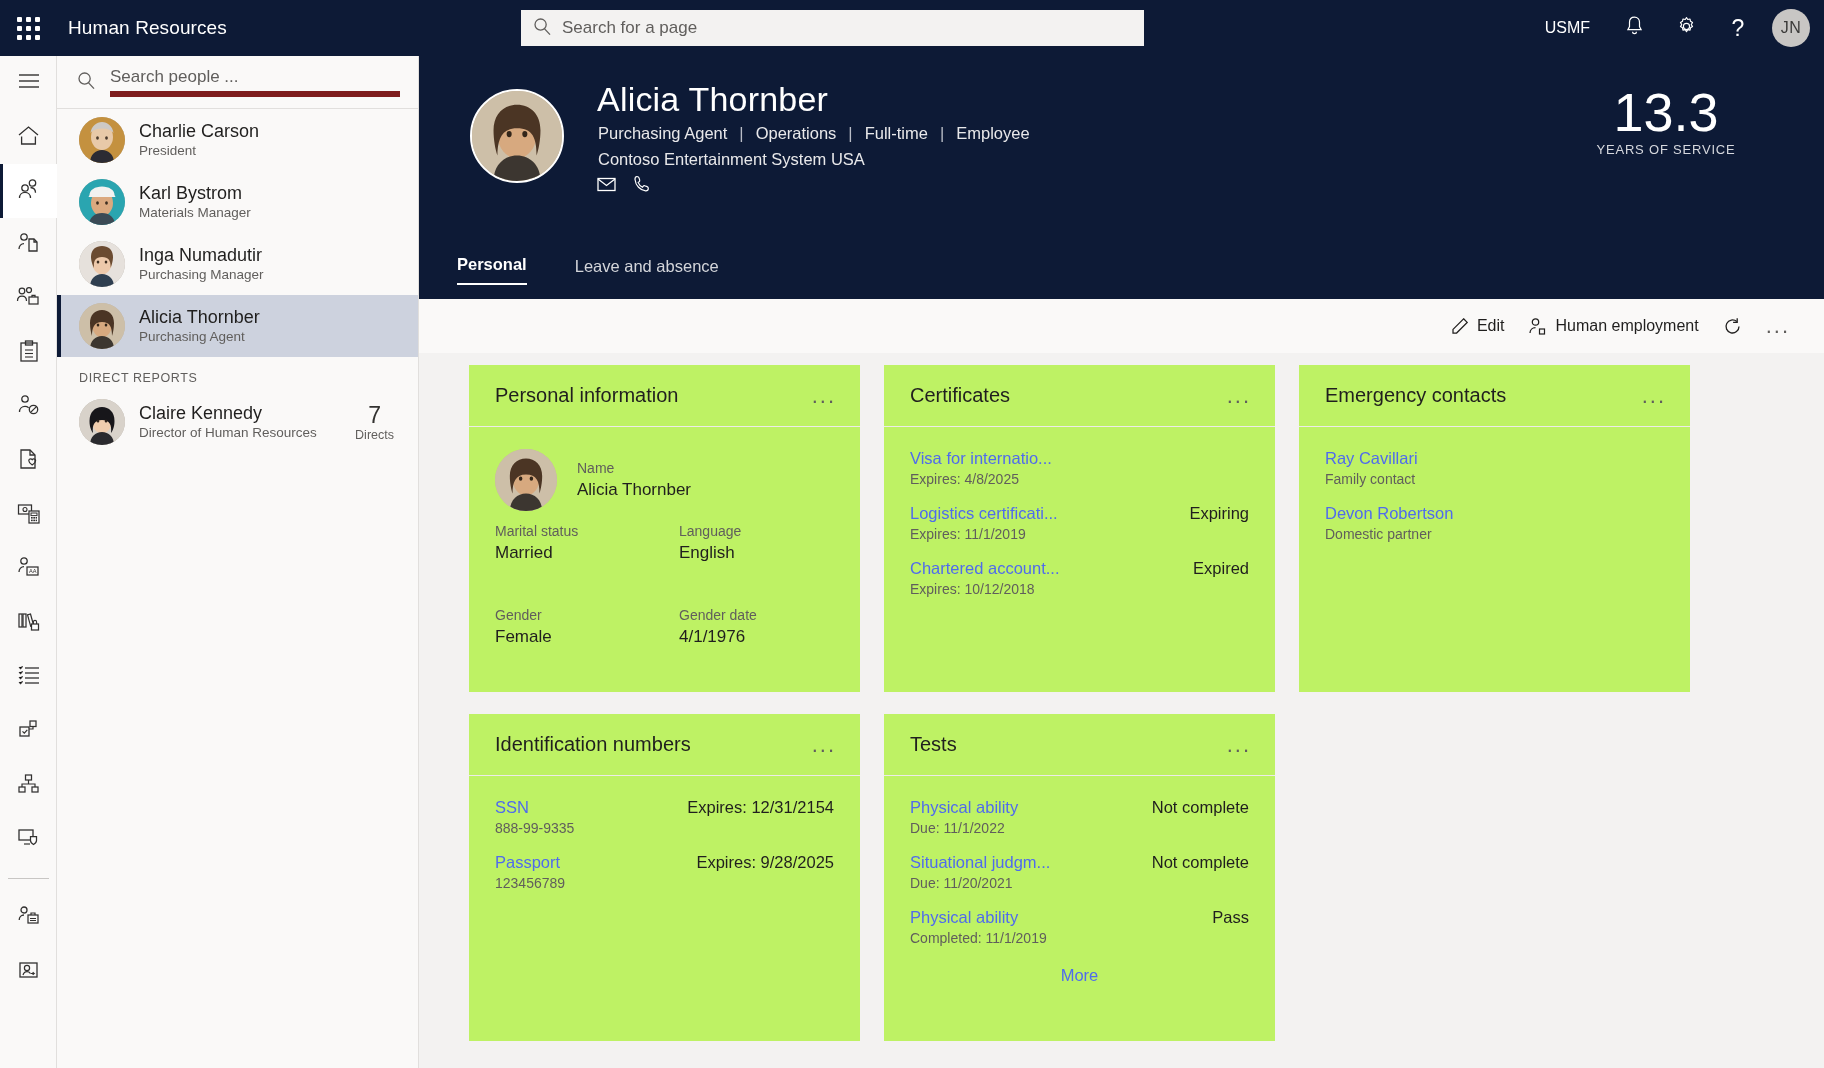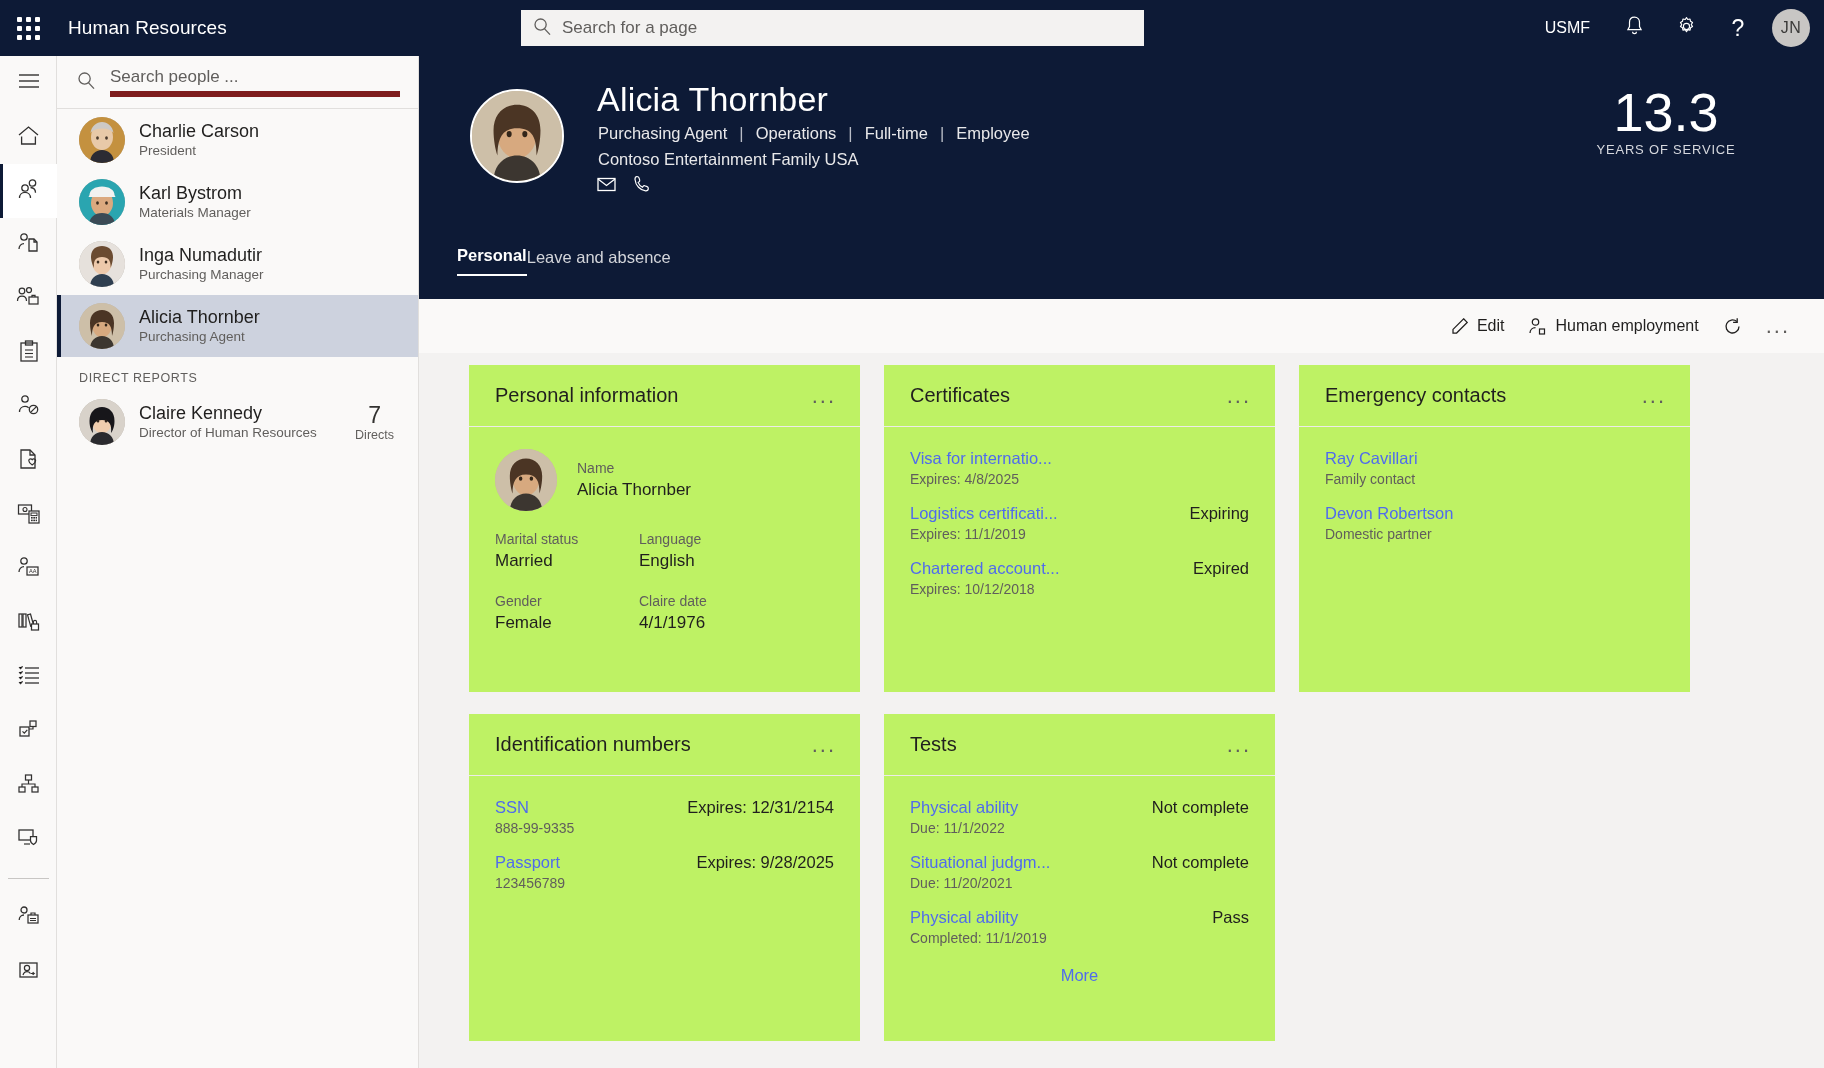--- a/index.html
+++ b/index.html
@@ -128,21 +128,21 @@
   .bcontact {
     position: absolute; left: 178px; top: 119px; display: flex; gap: 18px; align-items: center;
   }
   .bcontact span { cursor: pointer; color: #ffffff; display: flex; }
   .yos {
     position: absolute; right: 48px; top: 30px; text-align: center; width: 220px;
   }
   .yos-num { color: #ffffff; font-size: 54px; line-height: 52px; font-weight: 300; }
   .yos-lbl { color: #d6d8de; font-size: 13px; letter-spacing: .8px; margin-top: 4px; }
   .tabs {
-    position: absolute; left: 457px; top: 246px; display: flex; align-items: flex-end;
+    position: absolute; left: 457px; top: 255px; display: flex; gap: 48px; align-items: flex-end;
   }
   .tab { color: #d3d5da; font-size: 16.5px; padding-bottom: 9px; cursor: pointer; }
   .tab.active { color: #ffffff; font-weight: bold; border-bottom: 2.5px solid #ffffff; }
 
   
   .cmdbar {
     position: absolute; left: 419px; top: 299px; width: 1405px; height: 54px;
     background: #faf9f8; display: flex; align-items: center; justify-content: flex-end;
     padding-right: 22px; gap: 0px;
   }
@@ -173,21 +173,21 @@
 
   
   .pi-top { display: flex; align-items: center; }
   .pi-photo {
     width: 62px; height: 62px; border-radius: 50%; overflow: hidden; flex: none; background: #c2b49c;
   }
   .pi-name-wrap { margin-left: 20px; }
   .fld-label { font-size: 14px; color: #605e5c; line-height: 20px; }
   .fld-value { font-size: 17px; color: #201f1e; line-height: 24px; }
   .pi-grid {
-    display: grid; grid-template-columns: 144px 1fr; row-gap: 18px; margin-top: 18px;
+    display: grid; grid-template-columns: 144px 1fr; row-gap: 18px; margin-top: 10px; gap: 40px;
   }
 
   
   .lrow { margin-bottom: 15px; }
   .lrow-top { display: flex; justify-content: space-between; align-items: center; }
   .llink { color: #4f6bed; font-size: 16.5px; cursor: pointer; }
   .lstatus { color: #201f1e; font-size: 16.5px; white-space: nowrap; }
   .lsub { color: #605e5c; font-size: 14px; line-height: 20px; margin-top: 1px; }
   .more-link {
     text-align: center; color: #4f6bed; font-size: 16.5px; cursor: pointer; margin-top: 18px;
@@ -563,21 +563,21 @@
     <div class="bname">Alicia Thornber</div>
     <div class="bmeta">
       <span>Purchasing Agent</span>
       <span class="sep">|</span>
       <span>Operations</span>
       <span class="sep">|</span>
       <span>Full-time</span>
       <span class="sep">|</span>
       <span>Employee</span>
     </div>
-    <div class="bcompany">Contoso Entertainment Family USA</div>
+    <div class="bcompany">Contoso Entertainment System USA</div>
     <div class="bcontact">
       <span>
         <svg width="19" height="15" viewBox="0 0 19 15">
             <rect x="1" y="1.5" width="17" height="12" fill="none" stroke="#ffffff" stroke-width="1.3"></rect>
             <path d="M1 2l8.5 6.5L18 2" fill="none" stroke="#ffffff" stroke-width="1.3"></path>
           </svg>
       </span>
       <span>
         <svg width="17" height="18" viewBox="0 0 17 18">
             <path d="M3 1.5c1.2 0 1.7.4 2 1.4l.7 2.3c.2.8 0 1.2-.6 1.6l-1 .6c.8 2.2 2.3 3.8 4.4 4.8l.7-1c.4-.6.9-.8 1.6-.5l2.3.9c1 .4 1.3.9 1.2 2-.1 1.3-1.2 2.3-2.7 2.2C6.3 15.4 1.6 10.6 1 4.5.9 3 1.8 1.6 3 1.5z" fill="none" stroke="#ffffff" stroke-width="1.2"></path>
@@ -660,21 +660,21 @@
             </div>
             <div>
               <div class="fld-label">Language</div>
               <div class="fld-value">English</div>
             </div>
             <div>
               <div class="fld-label">Gender</div>
               <div class="fld-value">Female</div>
             </div>
             <div>
-              <div class="fld-label">Claire date</div>
+              <div class="fld-label">Gender date</div>
               <div class="fld-value">4/1/1976</div>
             </div>
           </div>
         </div>
       </div>
 
       <div class="card tall">
         <div class="card-head">
           <div class="card-title">Certificates</div>
           <div class="ellipsis">...</div>

